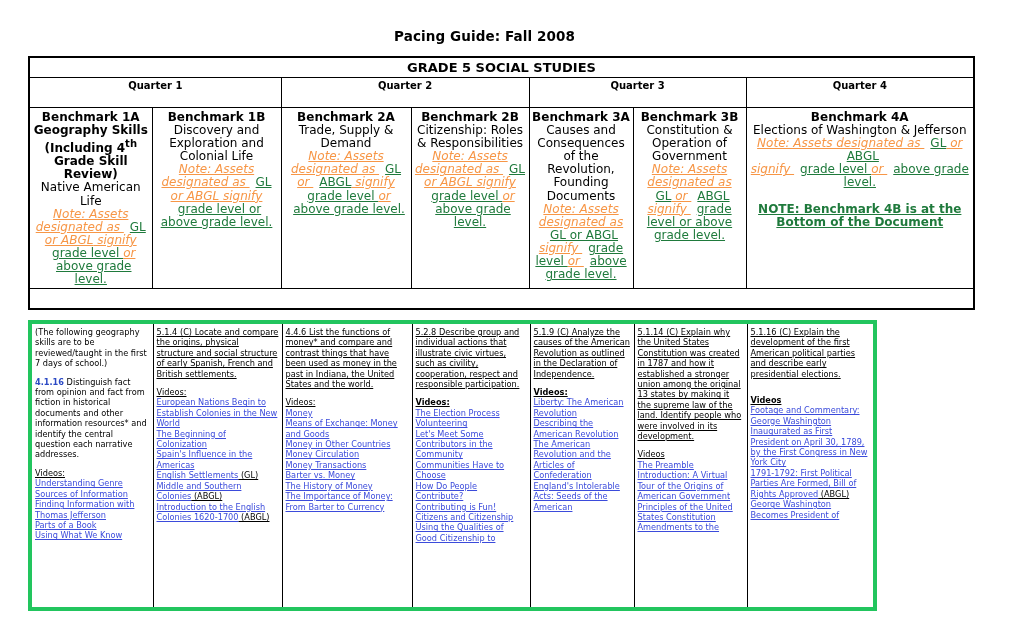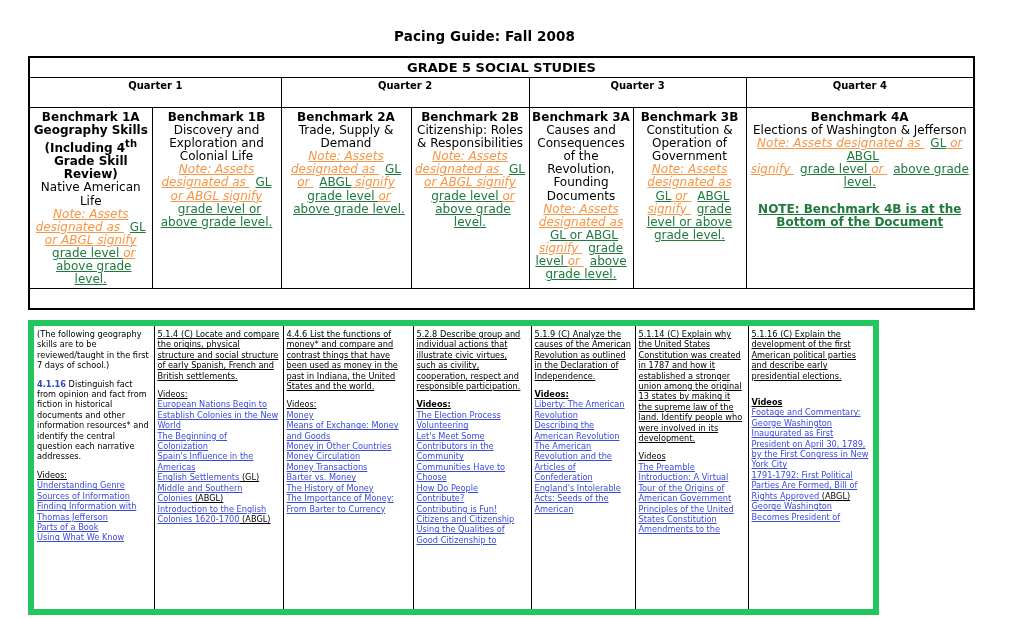--- a/index.html
+++ b/index.html
@@ -67,21 +67,21 @@
   .bm-title { font-weight: bold; }
   .spacer-row td { height: 17px; }
 
   
   table.body {
     border-collapse: collapse;
     table-layout: fixed;
     margin-left: 28px;
     margin-top: 10px;
     width: 845px;
-    border: 6px solid #22c55e;
+    border: 4px solid #22c55e;
   }
   table.body td {
     border: 1px solid #000;
     vertical-align: top;
     padding: 3px 3px 0 3px;
     font-size: 8.2px;
     line-height: 10.4px;
     overflow: hidden;
     height: 280px;
   }

